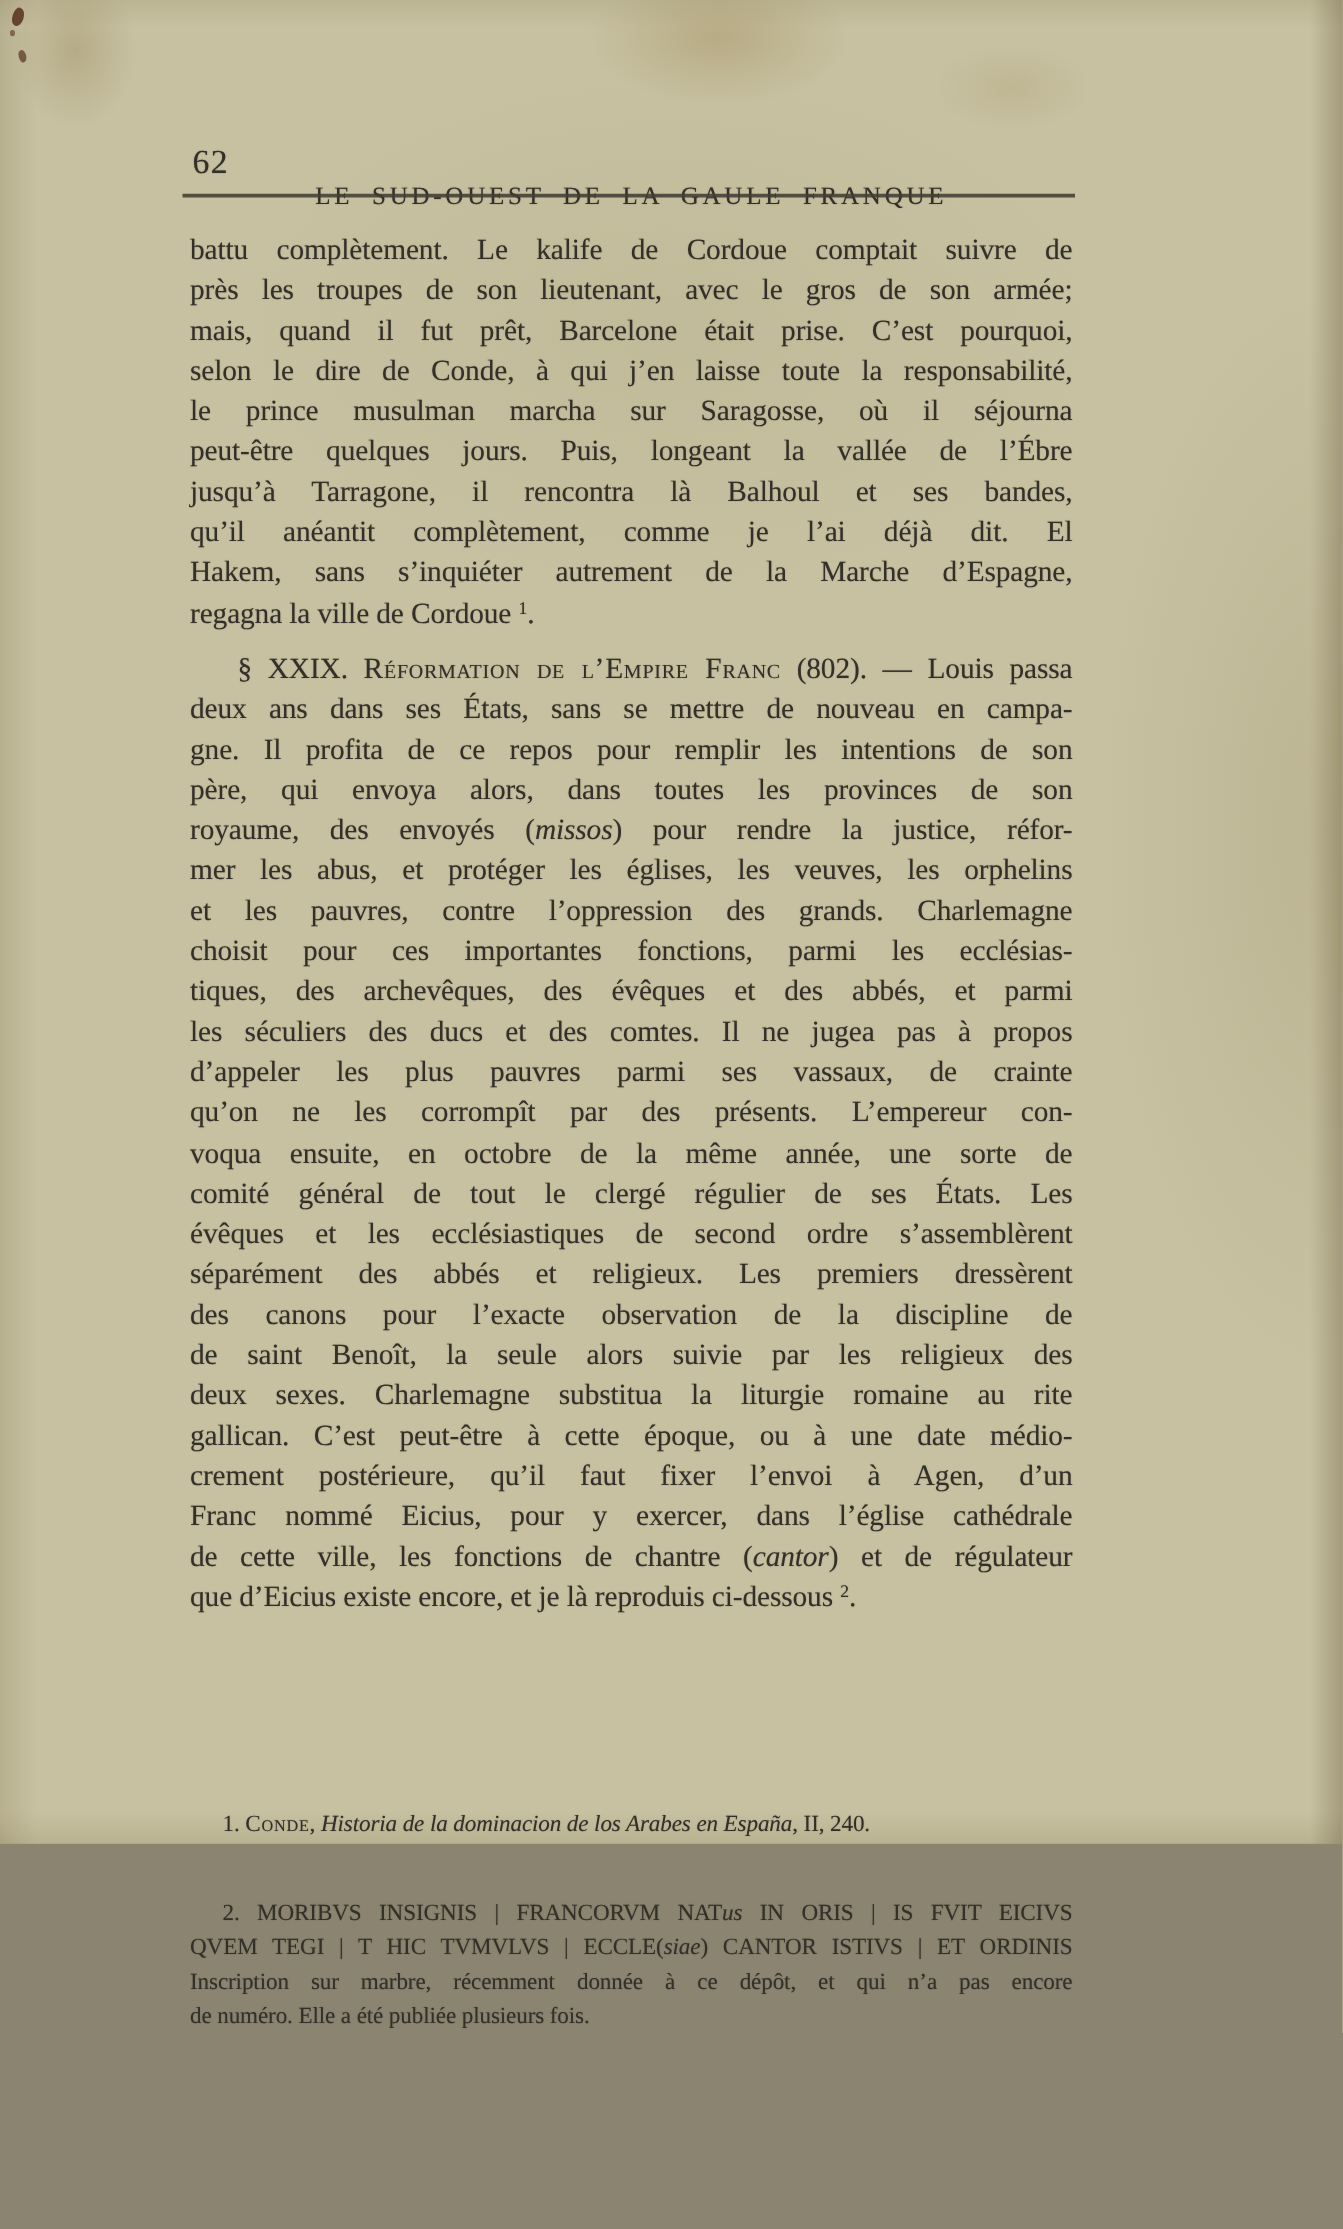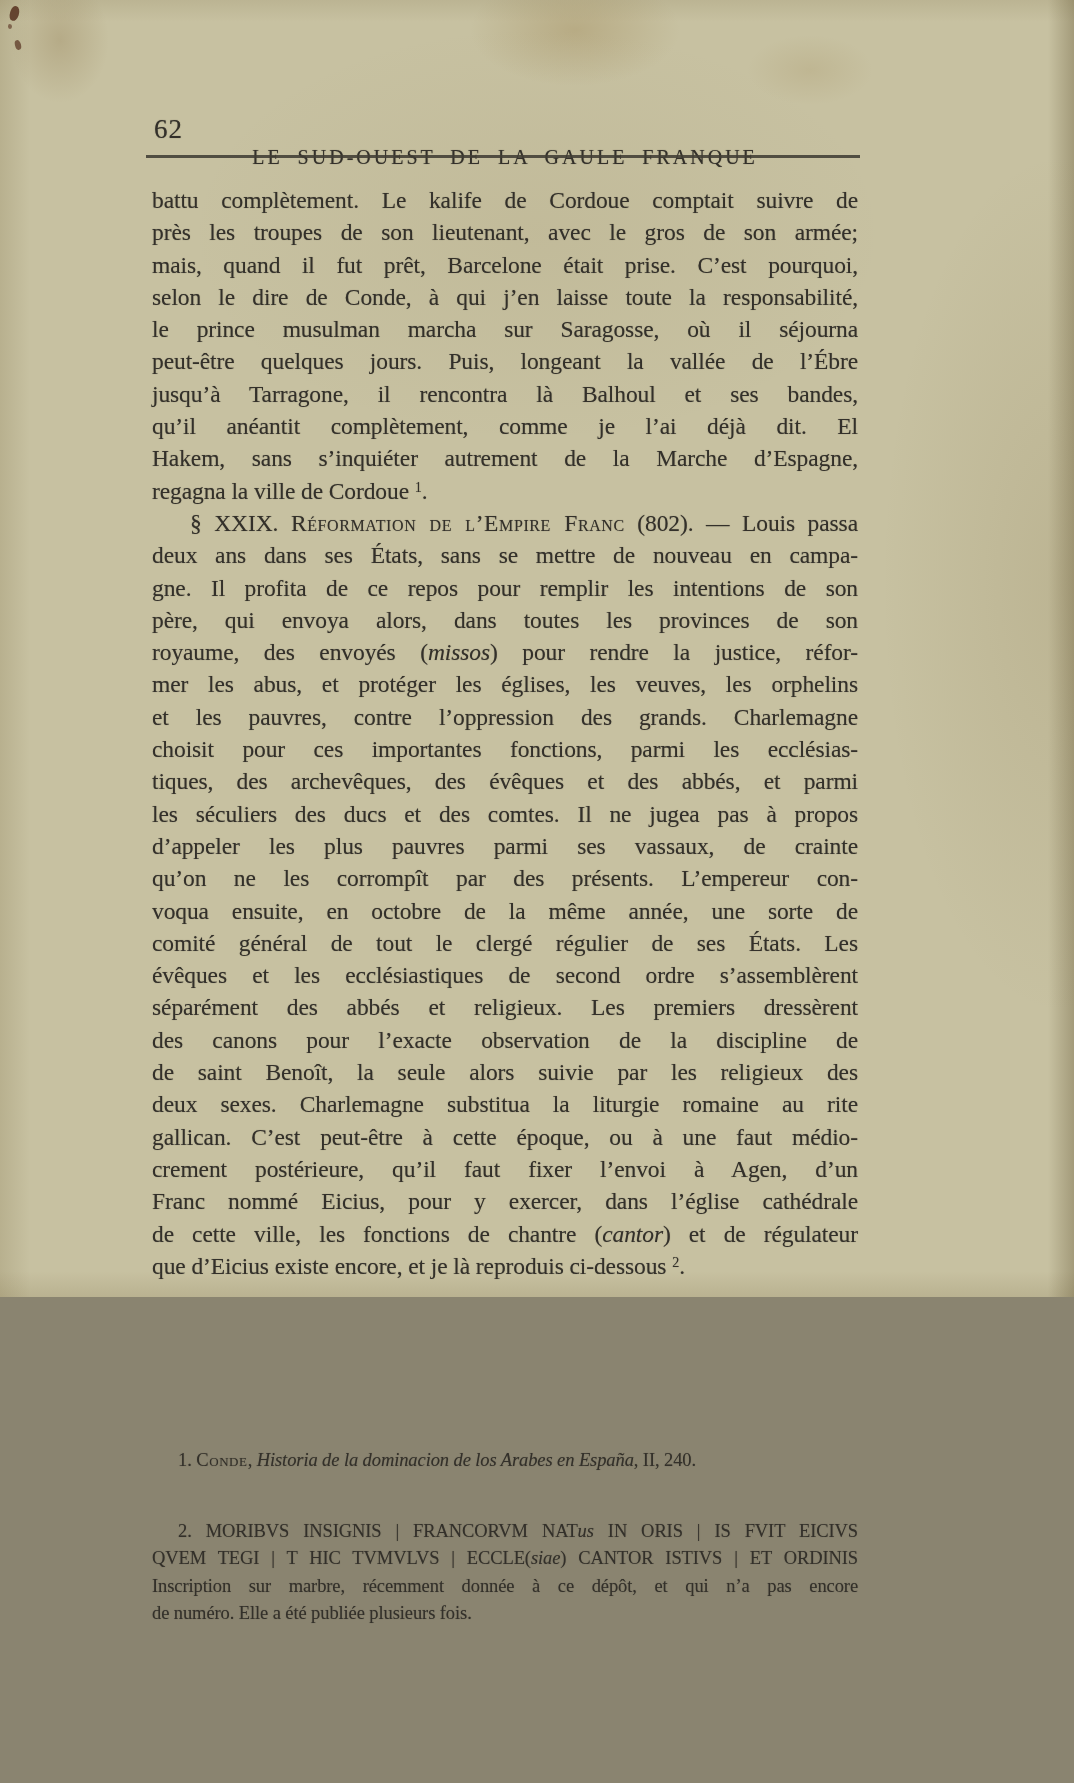--- a/index.html
+++ b/index.html
@@ -4,21 +4,21 @@
 <style>
   html, body { margin: 0; padding: 0; }
   body {
     width: 1074px; height: 1783px;
     font-family: "Liberation Serif", serif;
     background: #8a8470;
     overflow: hidden;
   }
   .page {
     position: relative;
-    width: 1074px; height: 1297px;
+    width: 1074px; height: 1475px;
     color: #33302a;
     background-color: #c7c1a1;
     background-image:
       radial-gradient(ellipse 150px 80px at 575px 30px, rgba(139,108,50,.26), rgba(139,108,50,0) 70%),
       radial-gradient(ellipse 90px 50px at 810px 70px, rgba(139,108,50,.13), rgba(139,108,50,0) 70%),
       radial-gradient(ellipse 70px 90px at 60px 40px, rgba(120,92,45,.22), rgba(120,92,45,0) 70%),
       radial-gradient(ellipse 500px 300px at 50% 18%, rgba(120,100,55,.07), rgba(120,100,55,0) 70%),
       radial-gradient(ellipse 260px 620px at 99% 45%, rgba(110,90,45,.12), rgba(110,90,45,0) 70%),
       radial-gradient(ellipse 220px 160px at 110px 1660px, rgba(110,90,45,.10), rgba(110,90,45,0) 70%),
       radial-gradient(ellipse 300px 120px at 520px 1740px, rgba(110,90,45,.10), rgba(110,90,45,0) 70%),
@@ -56,21 +56,21 @@
     font-size: 23.5px; line-height: 32.3px; letter-spacing: -0.1px;
     text-shadow: 0 0 1px rgba(45,42,34,.42);
   }
   .footnotes {
     position: absolute; left: 152px; top: 1403px; width: 706px;
     font-size: 18.5px; line-height: 27.2px; letter-spacing: -0.1px;
     text-shadow: 0 0 1px rgba(45,42,34,.40);
   }
   .tline { text-align: justify; text-align-last: justify; }
   .tline.last { text-align-last: left; }
-  .para.indent .tline:first-child { text-indent: 38px; }
+  .para.indent .tline:first-child { text-indent: 38px; margin-top: 12px; }
   .fnote.indent .tline:first-child { text-indent: 26px; margin-top: 44px; }
   .it  { font-style: italic; }
   .sc  { font-variant: small-caps; letter-spacing: .6px; }
   .sup { font-size: .6em; vertical-align: .5em; line-height: 0; }
 </style>
 </head>
 <body>
 
 <div class="page">
   <div class="speck speck1"></div>
@@ -109,21 +109,21 @@
         <div class="tline"><span>les séculiers des ducs et des comtes. Il ne jugea pas à propos</span></div>
         <div class="tline"><span>d’appeler les plus pauvres parmi ses vassaux, de crainte</span></div>
         <div class="tline"><span>qu’on ne les corrompît par des présents. L’empereur con-</span></div>
         <div class="tline"><span>voqua ensuite, en octobre de la même année, une sorte de</span></div>
         <div class="tline"><span>comité général de tout le clergé régulier de ses États. Les</span></div>
         <div class="tline"><span>évêques et les ecclésiastiques de second ordre s’assemblèrent</span></div>
         <div class="tline"><span>séparément des abbés et religieux. Les premiers dressèrent</span></div>
         <div class="tline"><span>des canons pour l’exacte observation de la discipline de</span></div>
         <div class="tline"><span>de saint Benoît, la seule alors suivie par les religieux des</span></div>
         <div class="tline"><span>deux sexes. Charlemagne substitua la liturgie romaine au rite</span></div>
-        <div class="tline"><span>gallican. C’est peut-être à cette époque, ou à une faut médio-</span></div>
+        <div class="tline"><span>gallican. C’est peut-être à cette époque, ou à une date médio-</span></div>
         <div class="tline"><span>crement postérieure, qu’il faut fixer l’envoi à Agen, d’un</span></div>
         <div class="tline"><span>Franc nommé Eicius, pour y exercer, dans l’église cathédrale</span></div>
         <div class="tline"><span>de cette ville, les fonctions de chantre (</span><span class="it">cantor</span><span>) et de régulateur</span></div>
         <div class="tline last"><span>que d’Eicius existe encore, et je là reproduis ci-dessous </span><span class="sup">2</span><span>.</span></div>
       </div>
   </main>
 
   <footer class="footnotes">
     <div class="fnote indent">
         <div class="tline last"><span>1. </span><span class="sc">Conde</span><span>, </span><span class="it">Historia de la dominacion de los Arabes en España</span><span>, II, 240.</span></div>

